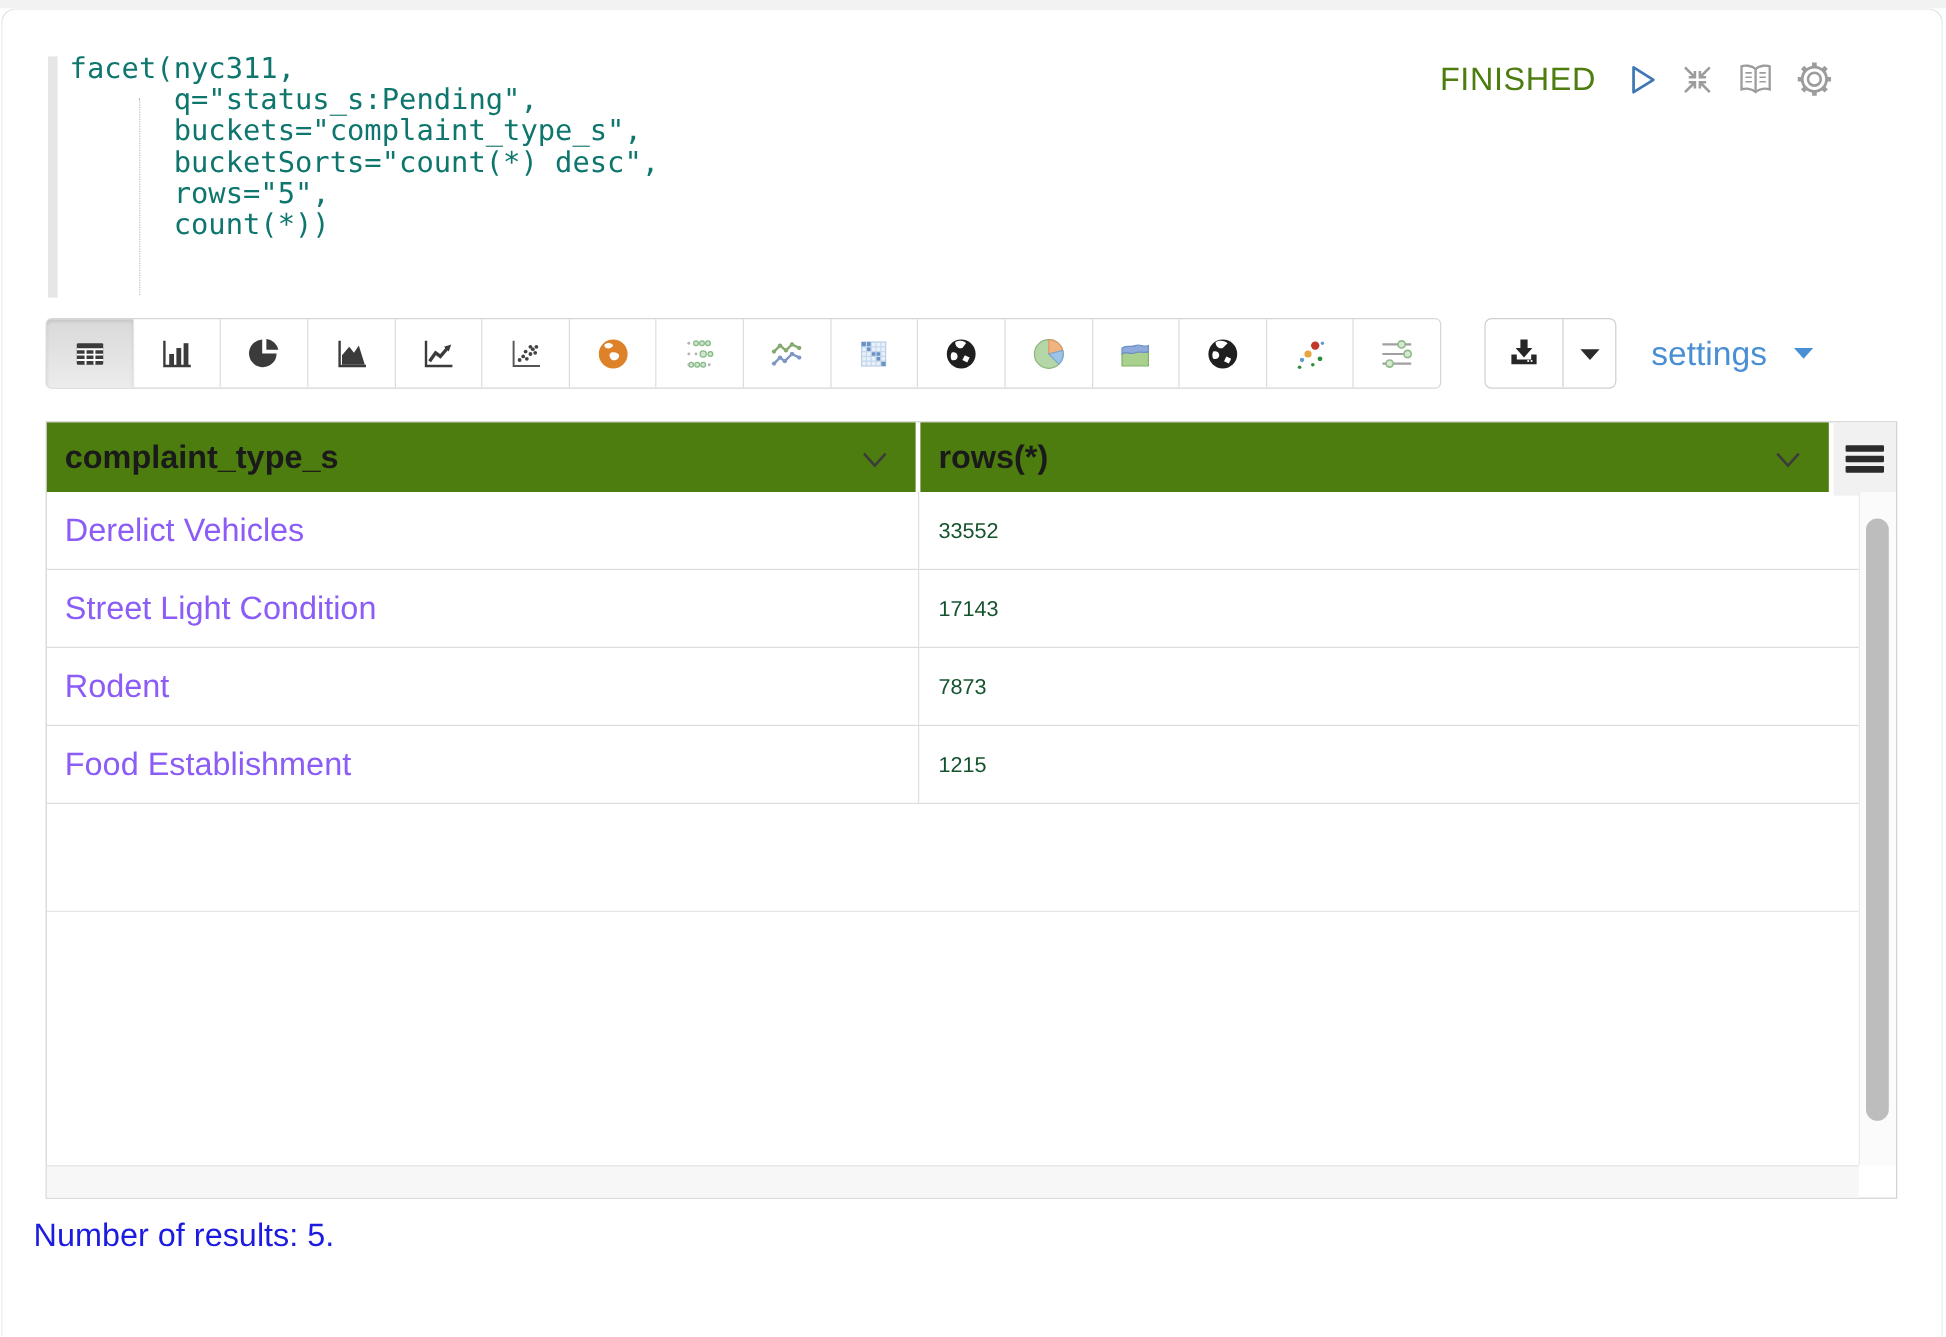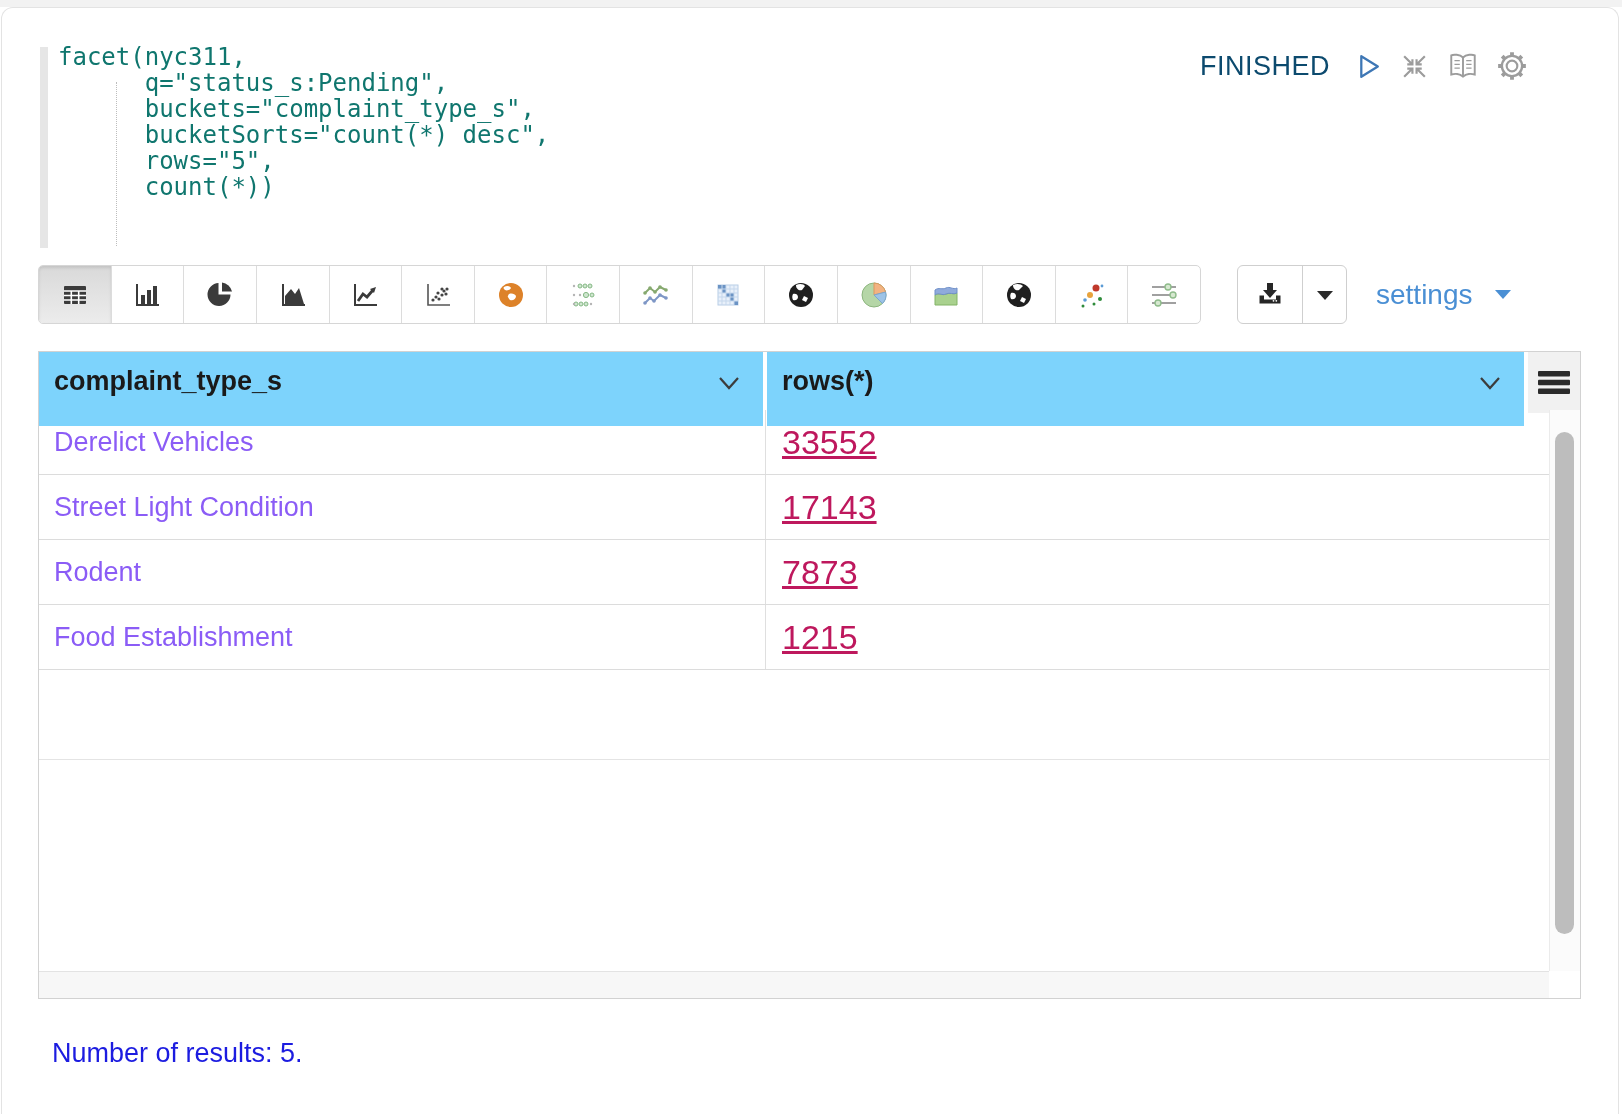--- a/index.html
+++ b/index.html
@@ -8,52 +8,52 @@
   .card-bg{position:absolute;top:7px;left:1px;width:1618px;height:1107px;background:#fff;border:1px solid #e3e3e3;border-bottom:none;border-radius:12px 12px 0 0;box-sizing:border-box;}
   svg{display:block;}
 
   
   .gutter{position:absolute;left:40px;top:47px;width:8px;height:201px;background:#e6e6e6;}
   pre.code{position:absolute;left:58px;top:44px;margin:0;font-family:"DejaVu Sans Mono",monospace;font-size:24px;line-height:26px;color:#0f766e;white-space:pre;}
   .indent-guide{position:absolute;left:116px;top:82px;height:164px;width:0;border-left:1px dotted #bdbdbd;}
 
   
   .status-row{position:absolute;top:48px;right:94px;height:36px;display:flex;align-items:center;gap:16px;}
-  .status-label{font-size:27px;color:#0c4a6e;letter-spacing:0.5px;margin-right:6px;}
+  .status-label{font-size:27px;color:#4d7c0f;letter-spacing:0.5px;margin-right:6px;}
   .ctl-btn{cursor:pointer;}
 
   
   .chart-group{position:absolute;left:38px;top:265px;width:1163px;height:59px;display:flex;background:#fff;border:1px solid #d6d6d6;border-radius:5px;box-sizing:border-box;}
   .chart-btn{flex:1;display:flex;align-items:center;justify-content:center;border-right:1px solid #dcdcdc;cursor:pointer;}
   .chart-btn:last-child{border-right:none;}
   .chart-btn.selected{background:linear-gradient(#d9d9d9,#ececec);border-radius:4px 0 0 4px;box-shadow:inset 0 2px 3px rgba(0,0,0,0.10);}
 
   .dl-group{position:absolute;left:1237px;top:265px;height:59px;display:flex;border:1px solid #cfcfcf;border-radius:6px;box-sizing:border-box;background:#fff;}
   .dl-main{width:64px;display:flex;align-items:center;justify-content:center;border-right:1px solid #cfcfcf;cursor:pointer;}
   .dl-caret{width:43px;display:flex;align-items:center;justify-content:center;cursor:pointer;}
   .settings-link{position:absolute;left:1376px;top:265px;height:59px;display:flex;align-items:center;gap:21px;color:#4a8fd4;font-size:28px;cursor:pointer;}
 
   
   .result-table{position:absolute;left:38px;top:351px;width:1543px;height:648px;border:1px solid #d2d2d2;background:#fff;box-sizing:border-box;}
-  .hdr{position:absolute;top:0;height:74px;background:#7dd3fc;box-sizing:border-box;cursor:pointer;}
+  .hdr{position:absolute;top:0;height:58px;background:#4d7c0f;box-sizing:border-box;cursor:pointer;}
   .hdr .hlabel{font-size:27px;font-weight:bold;color:#1a1a1a;line-height:58px;padding-left:15px;}
   .hdr .chev{position:absolute;right:22px;top:24px;}
   .hdr1{left:0;width:724px;}
   .hdr2{left:728px;width:757px;}
   .hdr-menu{position:absolute;left:1489px;top:0;width:52px;height:61px;background:#f1f1f1;display:flex;align-items:center;justify-content:center;cursor:pointer;}
   .rows{position:absolute;left:0;top:58px;width:1510px;}
   .trow{display:flex;height:65px;border-bottom:1px solid #dcdcdc;box-sizing:border-box;}
   .tc1{width:727px;box-sizing:border-box;font-size:27px;color:#8b5cf6;line-height:64px;padding-left:15px;border-right:1px solid #dfdfdf;}
-  .tc2{flex:1;font-size:34px;color:#be185d;line-height:64px;padding-left:16px;text-decoration:underline;}
+  .tc2{flex:1;font-size:18px;color:#14532d;line-height:64px;padding-left:16px;}
   .subline{position:absolute;left:0;top:407px;width:1510px;height:1px;background:#e4e4e4;}
   .scroll-track{position:absolute;left:1510px;top:58px;width:31px;height:561px;border-left:1px solid #ebebeb;background:#fbfbfb;box-sizing:border-box;}
   .scroll-thumb{position:absolute;left:1516px;top:80px;width:19px;height:502px;background:#bdbdbd;border-radius:10px;cursor:pointer;}
   .tfooter{position:absolute;left:0;top:619px;width:1510px;height:27px;background:#f7f7f7;border-top:1px solid #e3e3e3;box-sizing:border-box;}
 
-  .results-line{position:absolute;left:52px;top:1014px;font-size:27px;color:#1c1ce0;margin-top:24px;}
+  .results-line{position:absolute;left:28px;top:1014px;font-size:27px;color:#1c1ce0;}
 </style>
 </head>
 <body>
 
 <div class="stage">
   <div class="top-strip"></div>
   <div class="card-bg"></div>
 
   <div class="gutter"></div>
   <div class="indent-guide"></div>

